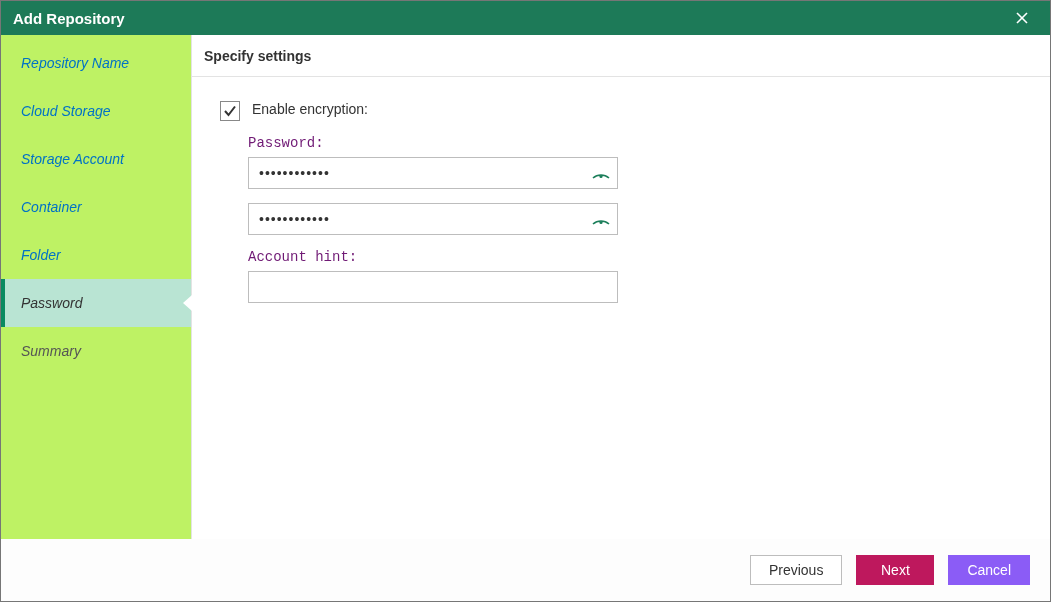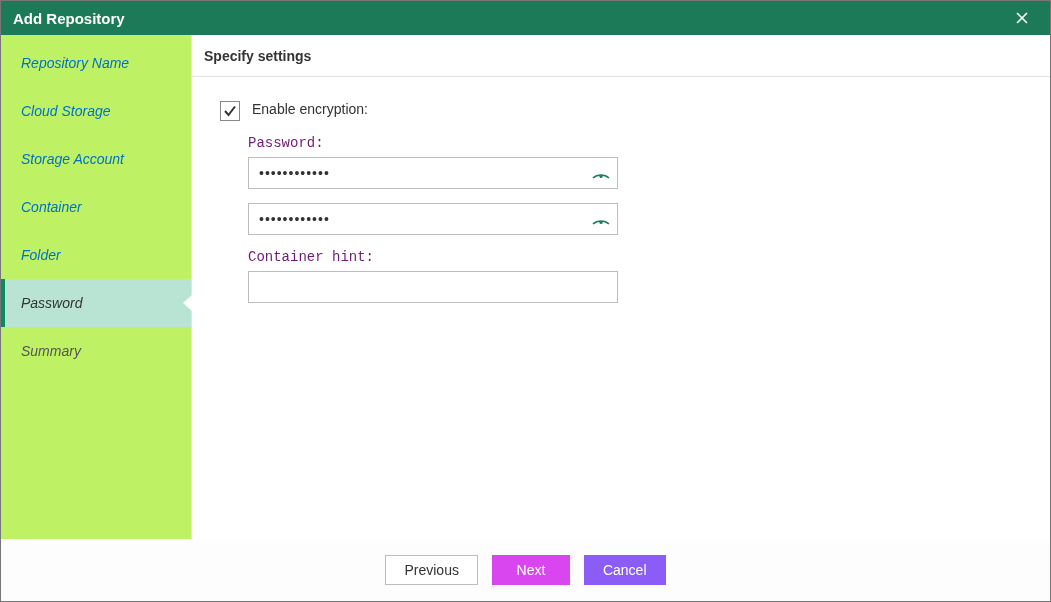--- a/index.html
+++ b/index.html
@@ -138,40 +138,40 @@
       transform: translateY(-50%);
       cursor: pointer;
       display: flex;
       align-items: center;
       justify-content: center;
     }
     
     .footer {
       height: 62px;
       display: flex;
-      justify-content: center;
+      justify-content: flex-end;
       align-items: center;
       gap: 14px;
       padding: 0 20px;
       border-top: none;
     }
     .btn {
       min-width: 78px;
       height: 30px;
       border: 1px solid transparent;
       padding: 0 18px;
       font-size: 14px;
       cursor: pointer;
       display: inline-flex;
       align-items: center;
       justify-content: center;
       font-family: inherit;
     }
     .btn-default { background: #fff; color: #333; border-color: #bdbdbd; }
-    .btn-primary { background: #d946ef; color: #fff; }
+    .btn-primary { background: #be185d; color: #fff; }
     .btn-secondary { background: #8b5cf6; color: #fff; }
   </style>
 </head>
 <body>
 
 <div class="dialog">
 
   <div class="titlebar">
     <span class="title">Add Repository</span>
     <div class="close">
@@ -241,21 +241,21 @@
             <span class="eye">
               <svg width="18" height="12" viewBox="0 0 18 12">
                 <path d="M 1 11 A 12 12 0 0 1 17 11" fill="none" stroke="#1b7e5a" stroke-width="1.6"></path>
                 <circle cx="9" cy="9.5" r="1.6" fill="#1b7e5a"></circle>
               </svg>
             </span>
           </div>
         </div>
 
         <div class="field-group">
-          <label>Container hint:</label>
+          <label>Account hint:</label>
           <div class="input-wrap">
             <input type="text" class="plain" value="" style="">
           </div>
         </div>
 
       </div>
     </div>
 
   </div>
 

